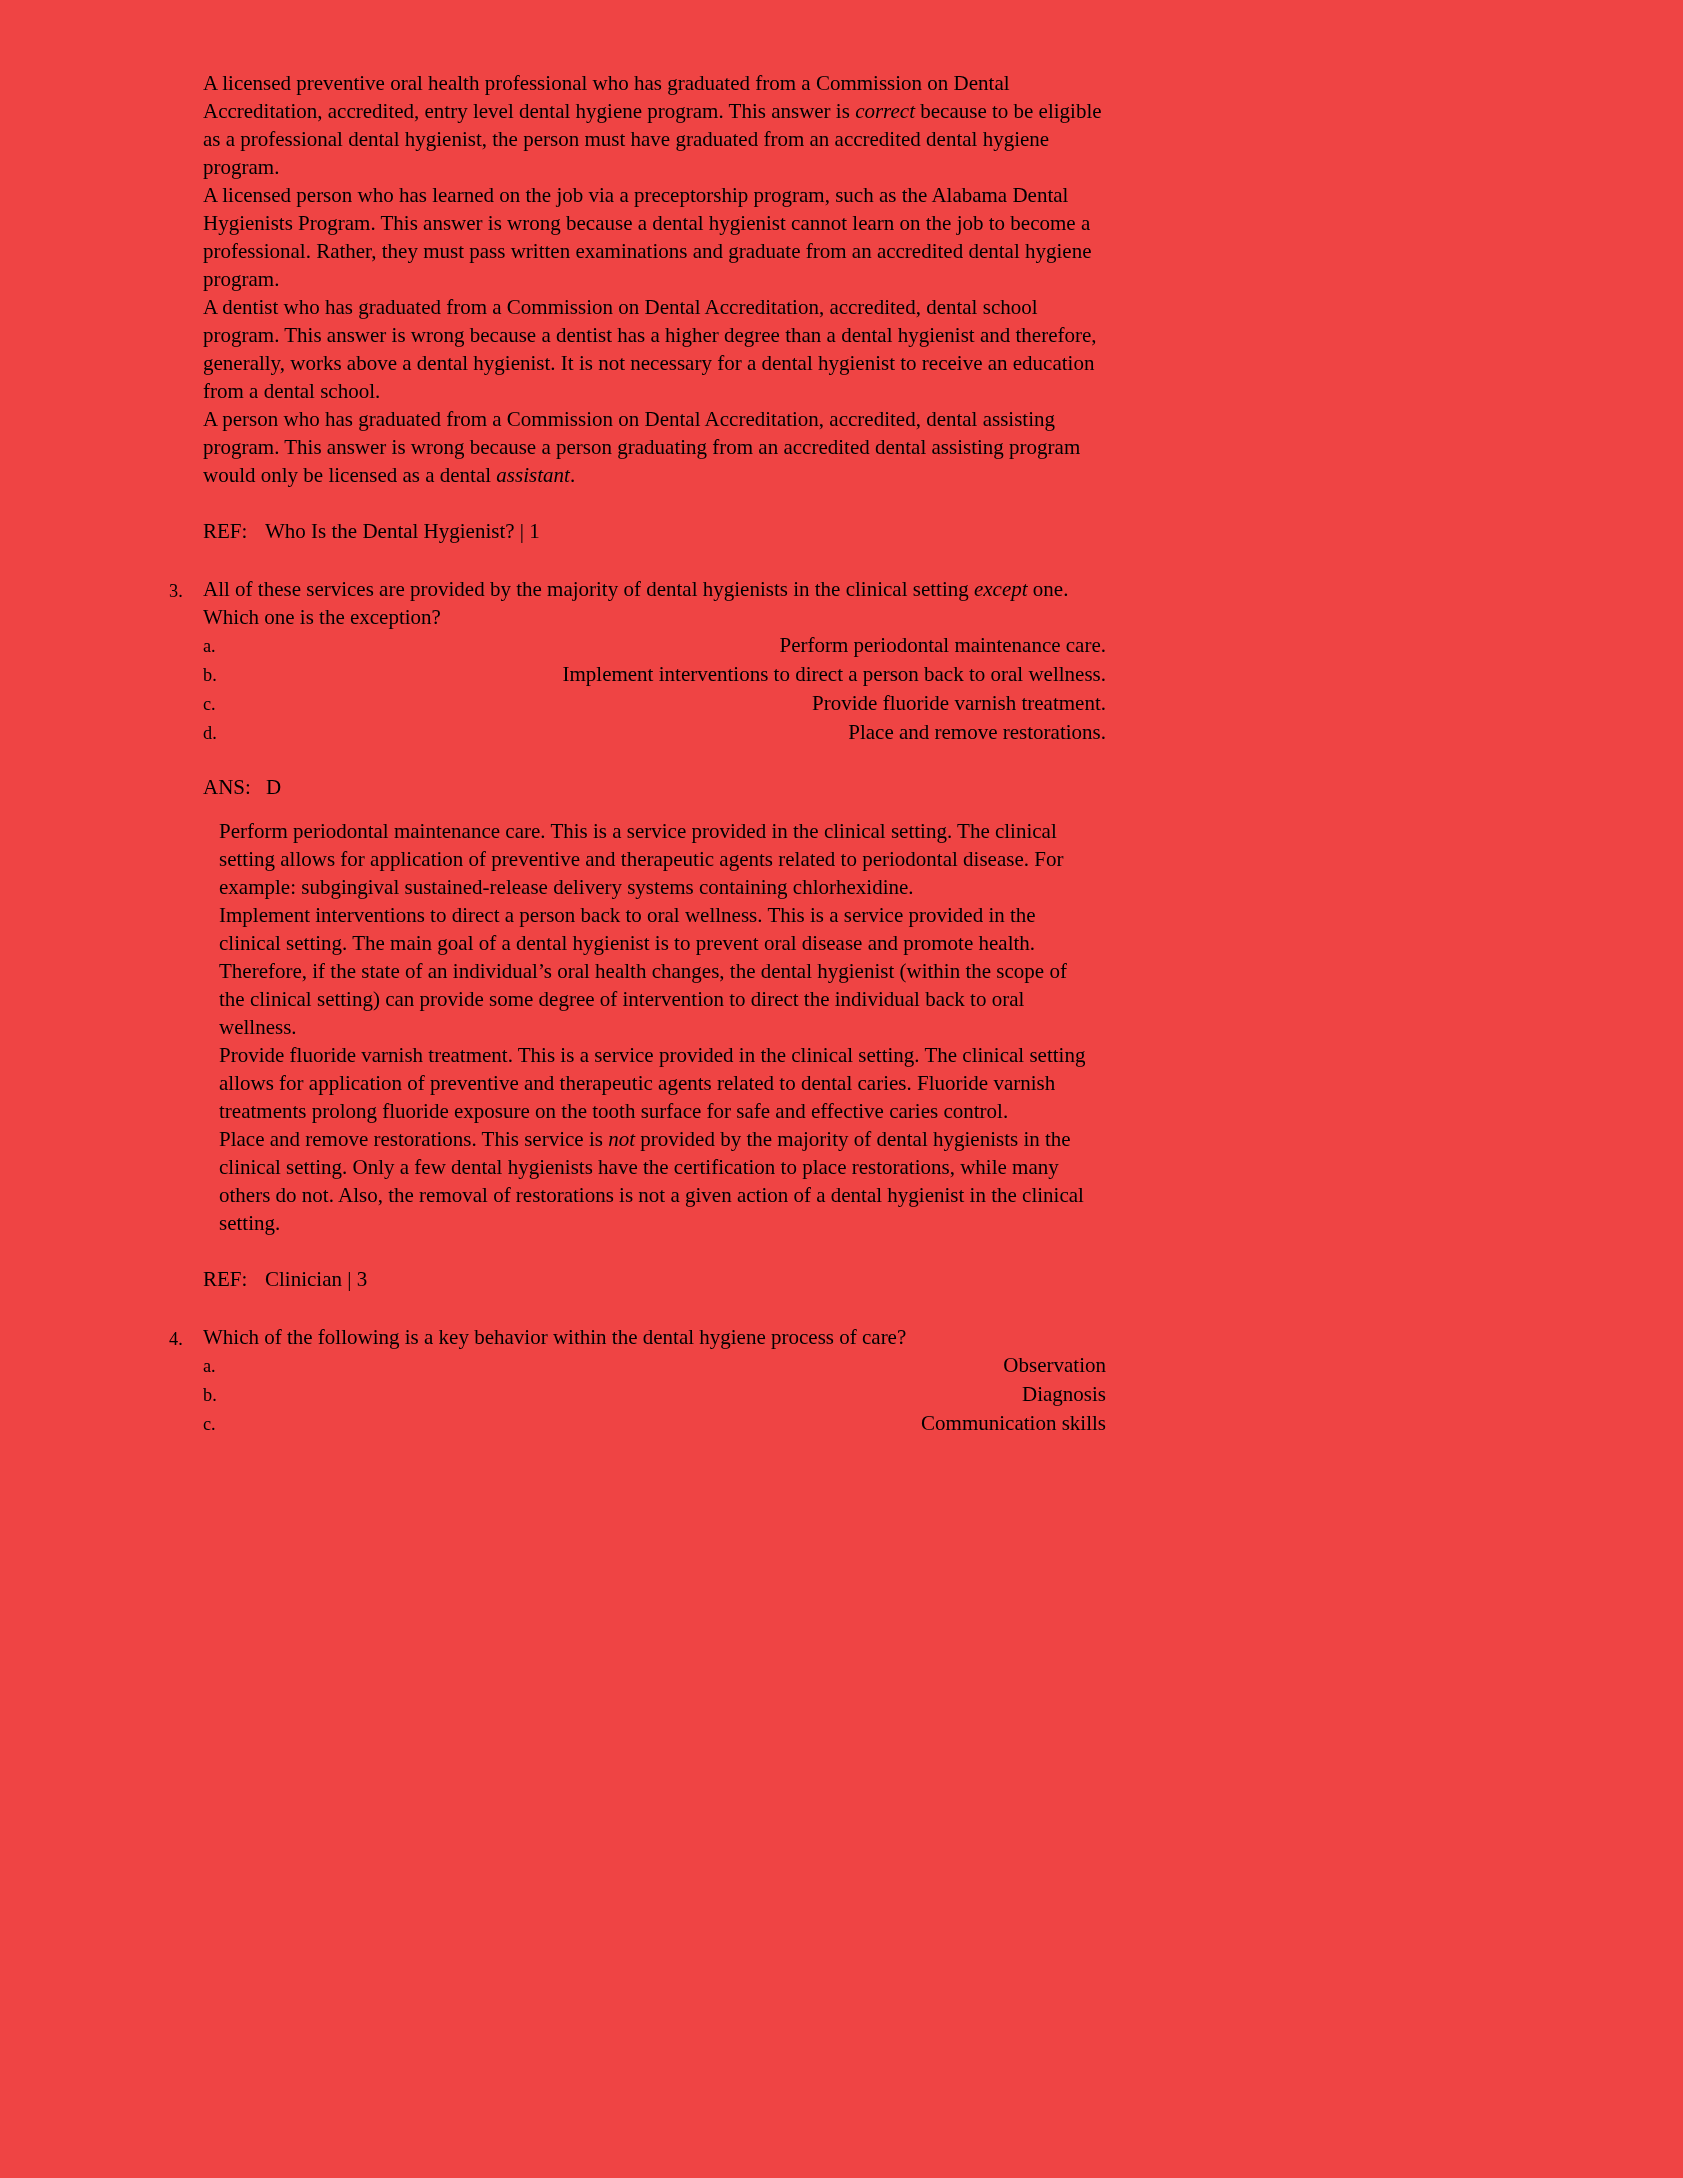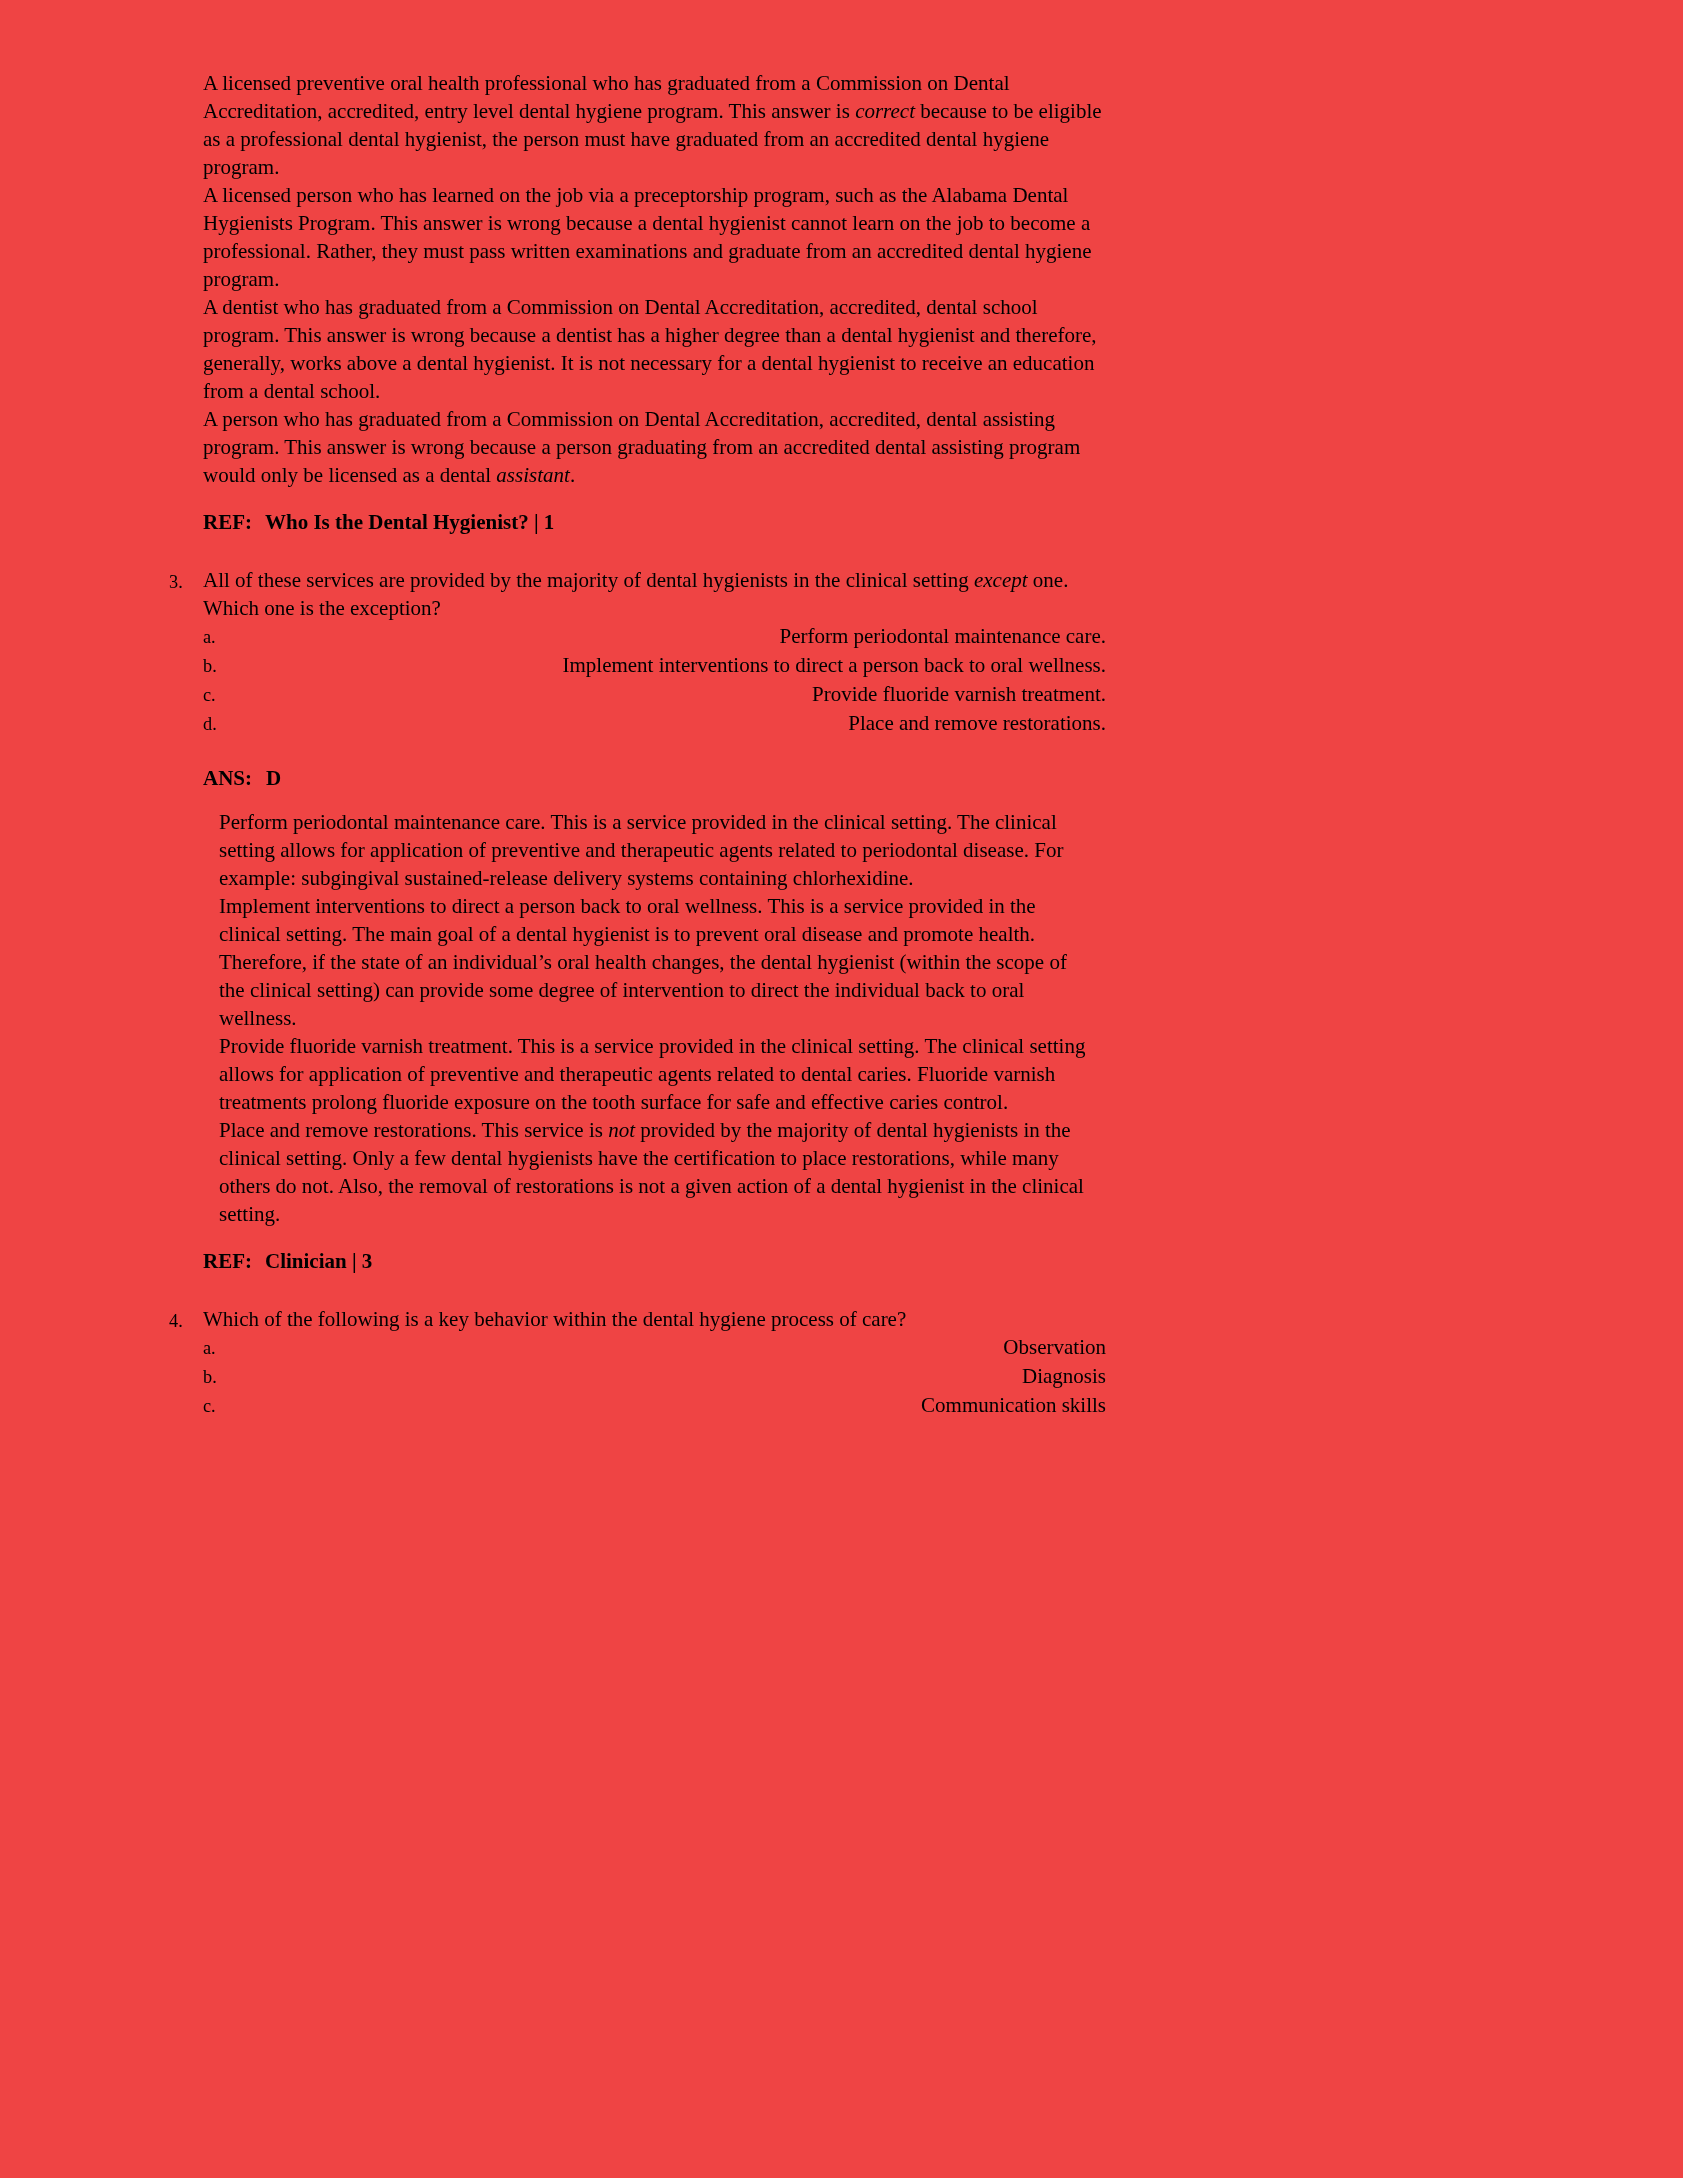--- a/index.html
+++ b/index.html
@@ -22,32 +22,30 @@
     position: absolute;
     left: 203px;
     top: 69px;
     width: 903px;
   }
   .para {
     margin: 0;
     text-align: left;
   }
   .ref-line {
-    margin-top: 19px;
+    margin-top: 28px;
     white-space: nowrap;
-    font-weight: bold;
   }
   .ref-label {
     display: inline-block;
     min-width: 62px;
   }
   .ans-line {
     margin-top: 26px;
     white-space: nowrap;
-    font-weight: bold;
   }
   .ans-label {
     display: inline-block;
     min-width: 63px;
   }
   .question {
     position: relative;
     margin-top: 30px;
   }
   .qnum {

